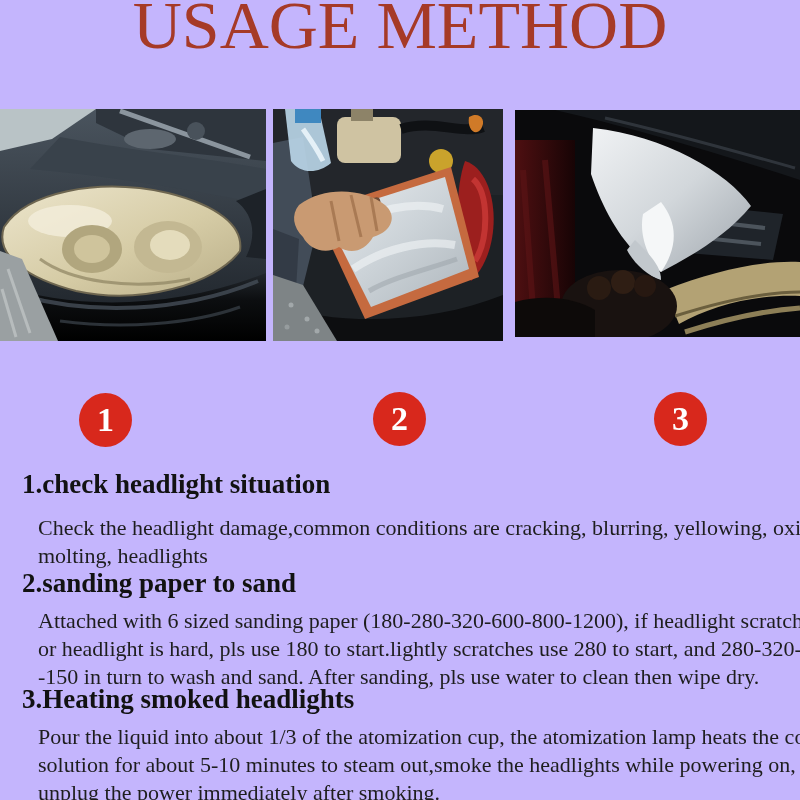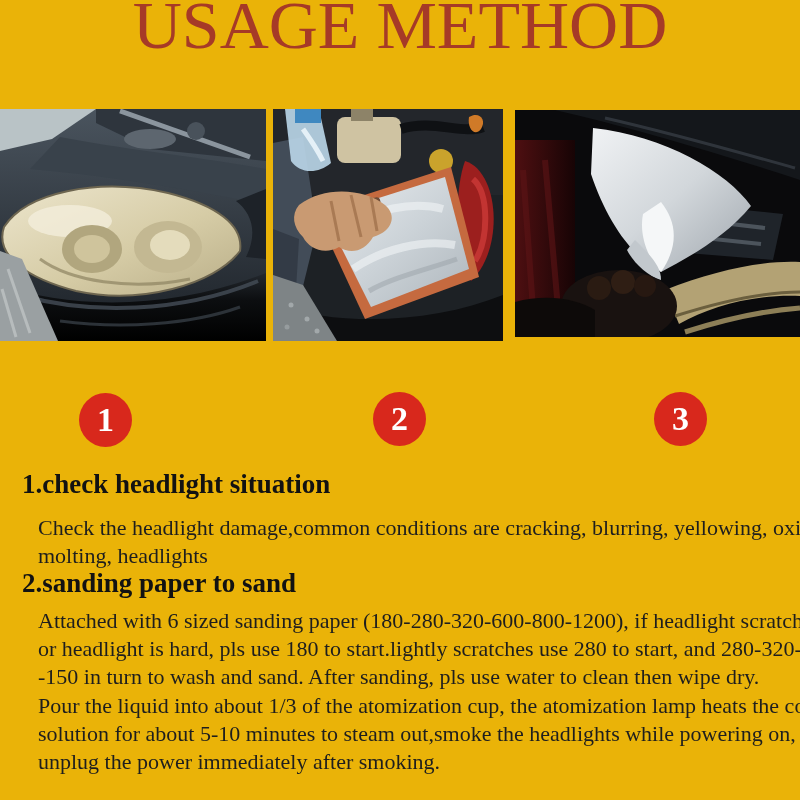--- a/index.html
+++ b/index.html
@@ -1,19 +1,19 @@
 <!DOCTYPE html>
 <html><head>
 <meta charset="utf-8">
 <style>
   html,body{margin:0;padding:0;}
   .page{
     position:relative;
     width:800px;height:800px;
-    background:#eab308;
+    background:#c4b5fd;
     overflow:hidden;
     font-family:"Liberation Serif", serif;
     color:#1c1c1c;
   }
   .title{
     position:absolute;top:-9px;left:0;width:100%;
     margin:0;text-align:center;
     font-size:68px;line-height:1.0;font-weight:400;
     color:#a63a27;letter-spacing:0px;
   }
@@ -197,20 +197,21 @@
   <section class="step s2">
     <h2>2.sanding paper to sand</h2>
     <div class="lines">
       <div class="line">Attached with 6 sized sanding paper (180-280-320-600-800-1200), if headlight scratches serie</div>
       <div class="line">or headlight is hard, pls use 180 to start.lightly scratches use 280 to start, and 280-320- 600 -8</div>
       <div class="line">-150 in turn to wash and sand. After sanding, pls use water to clean then wipe dry.</div>
     </div>
   </section>
 
   <section class="step s3">
+    <h2>3.Heating smoked headlights</h2>
     <div class="lines">
       <div class="line">Pour the liquid into about 1/3 of the atomization cup, the atomization lamp heats the coating</div>
       <div class="line">solution for about 5-10 minutes to steam out,smoke the headlights while powering on, and</div>
       <div class="line">unplug the power immediately after smoking.</div>
     </div>
   </section>
 
 </div>
 
 </body></html>

